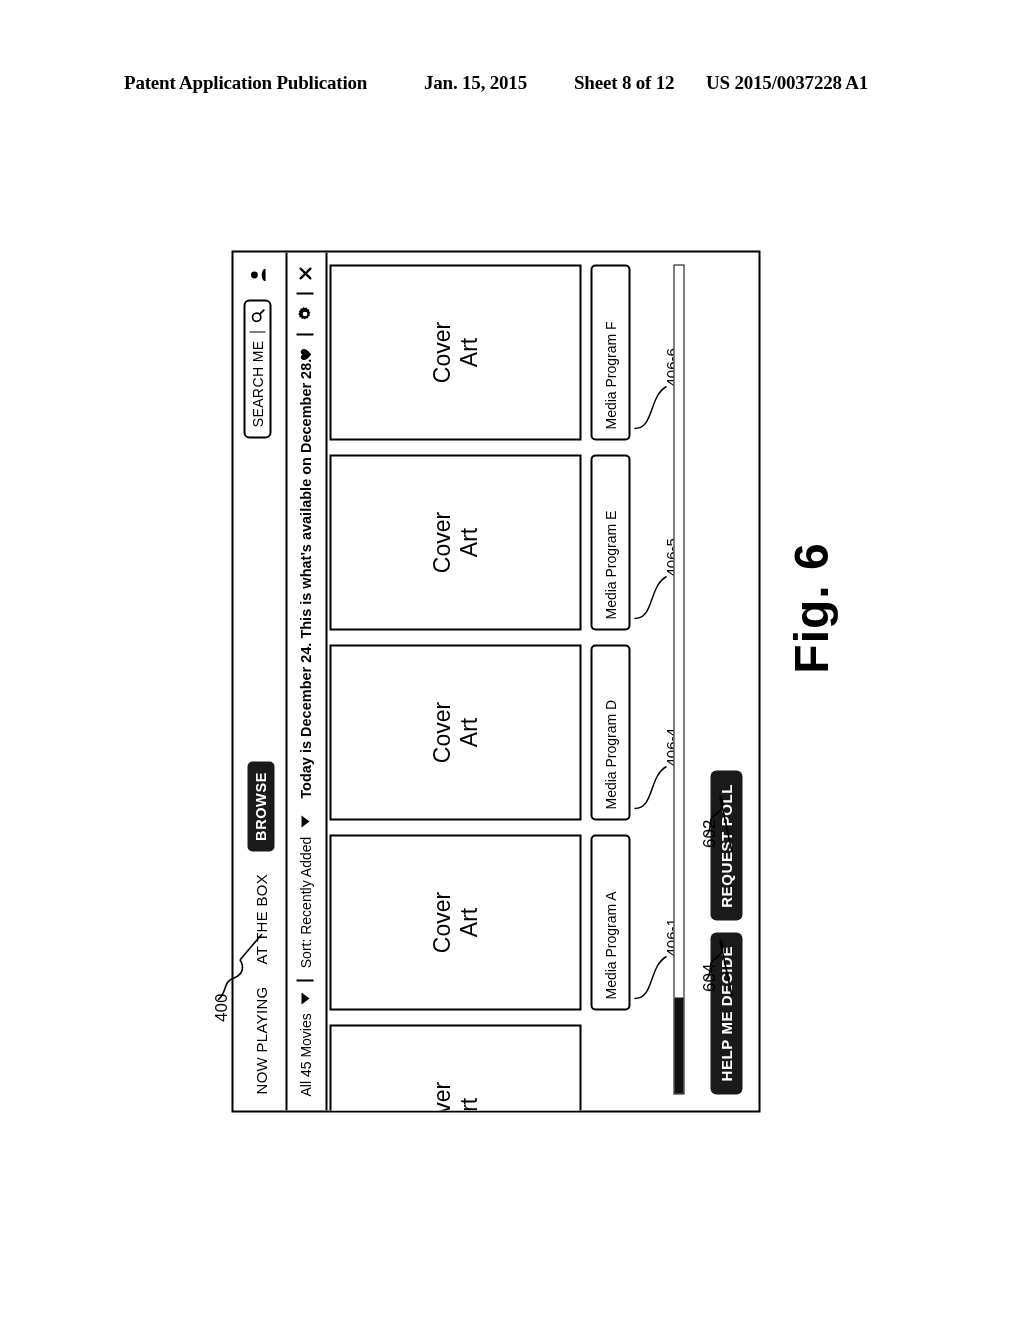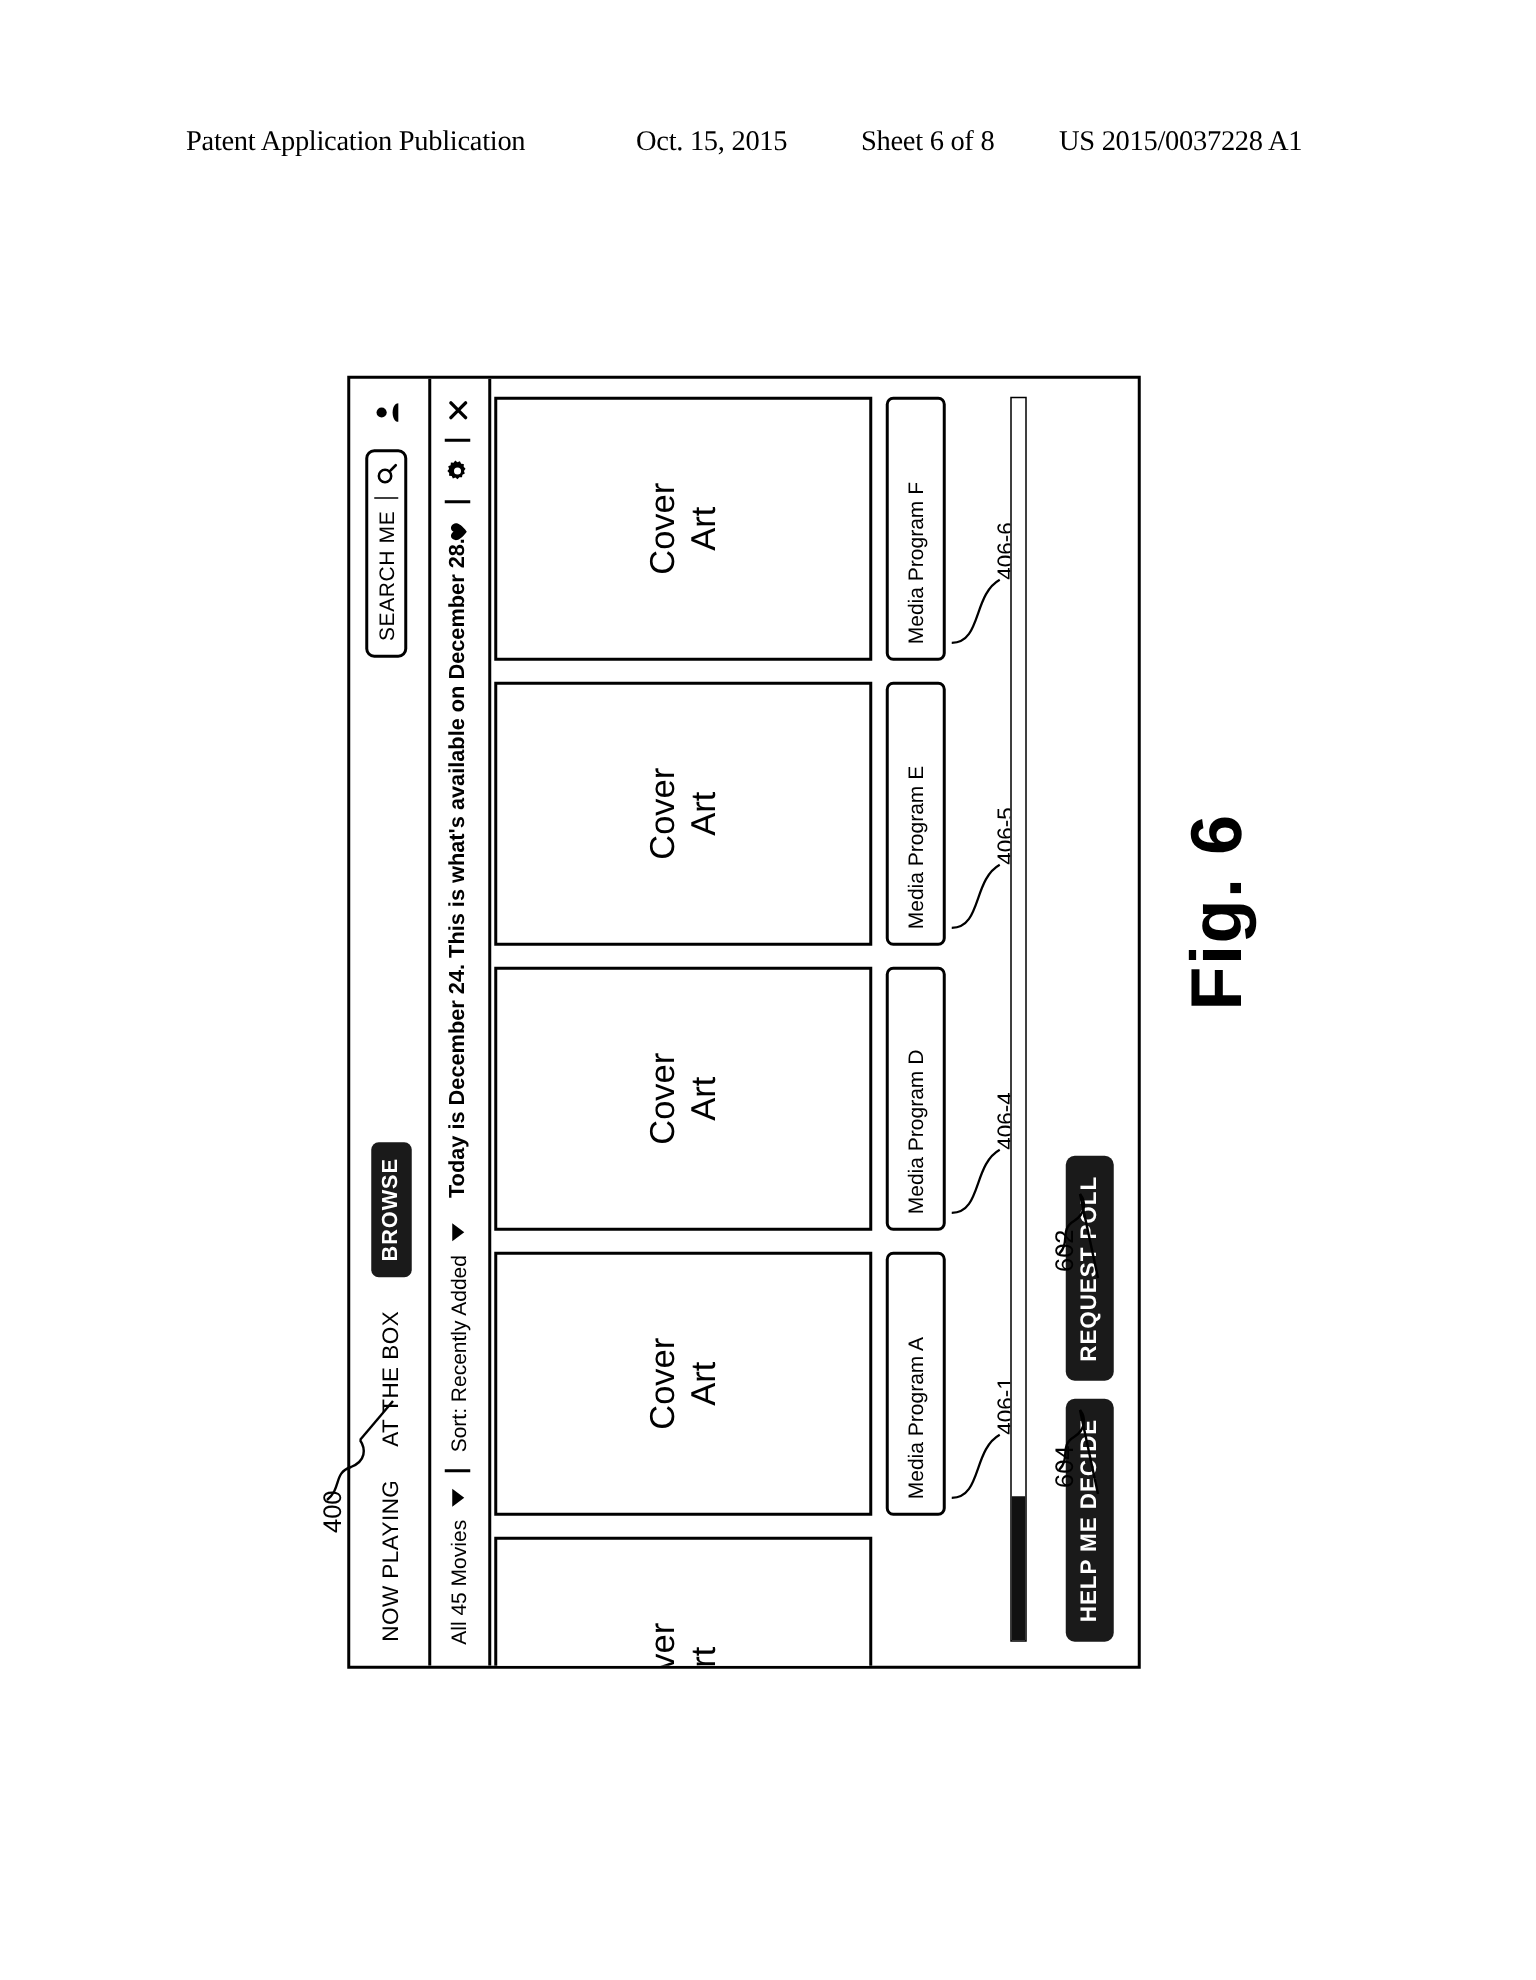--- a/index.html
+++ b/index.html
@@ -12,26 +12,26 @@
     height: 1320px;
     position: relative;
     font-family: "Liberation Sans", sans-serif;
     color: #000000;
     overflow: hidden;
   }
 
   
   .page-header {
     position: absolute;
-    top: 84px;
+    top: 72px;
     left: 0;
     width: 907px;
     height: 34px;
     font-family: "Liberation Serif", serif;
-    font-weight: normal;
+    font-weight: bold;
     font-size: 19px;
     letter-spacing: -0.2px;
     white-space: nowrap;
   }
   .ph-pub   { position: absolute; left: 124px;  top: 0; }
   .ph-date  { position: absolute; left: 424px;  top: 0; }
   .ph-sheet { position: absolute; left: 574px;  top: 0; }
   .ph-num   { position: absolute; left: 706px;  top: 0; }
 
   
@@ -306,22 +306,22 @@
     width: 1024px;
     height: 1320px;
     pointer-events: none;
   }
 </style>
 </head>
 <body>
 
 <div class="page-header">
   <span class="ph-pub">Patent Application Publication</span>
-  <span class="ph-date">Oct. 15, 2015</span>
-  <span class="ph-sheet">Sheet 6 of 8</span>
+  <span class="ph-date">Jan. 15, 2015</span>
+  <span class="ph-sheet">Sheet 8 of 12</span>
   <span class="ph-num">US 2015/0037228 A1</span>
 </div>
 
 <div class="fig-label">Fig. 6</div>
 
 <div class="ui-stage">
   <div class="ui-frame">
 
     <div class="navbar">
       <div class="nav-left">

